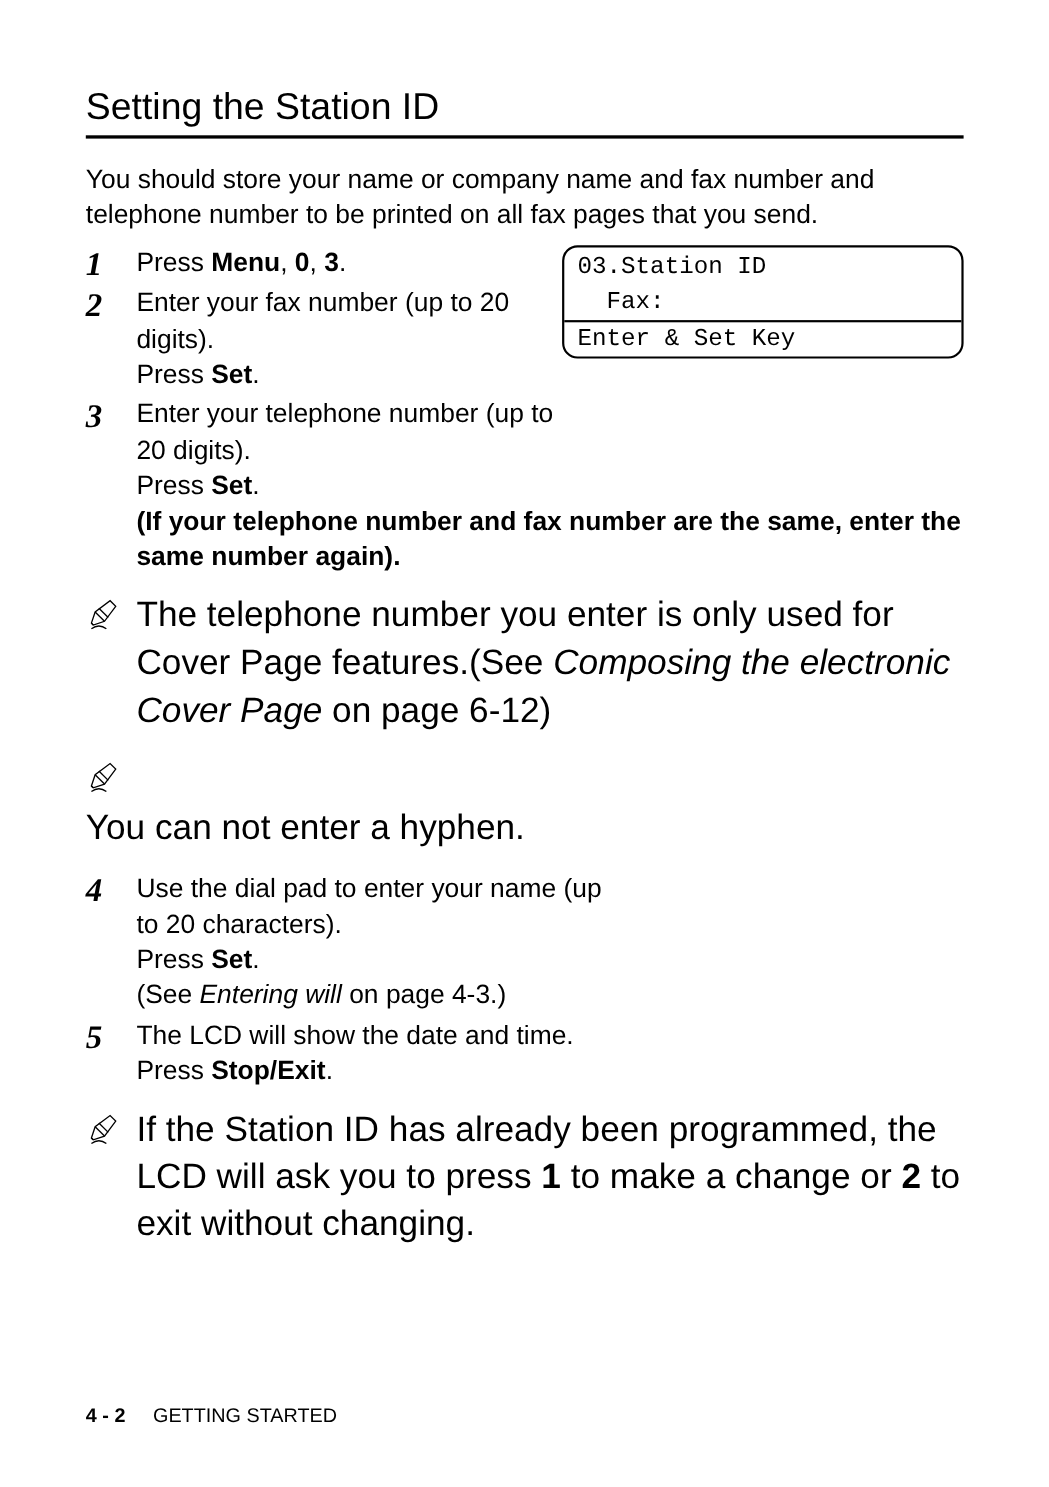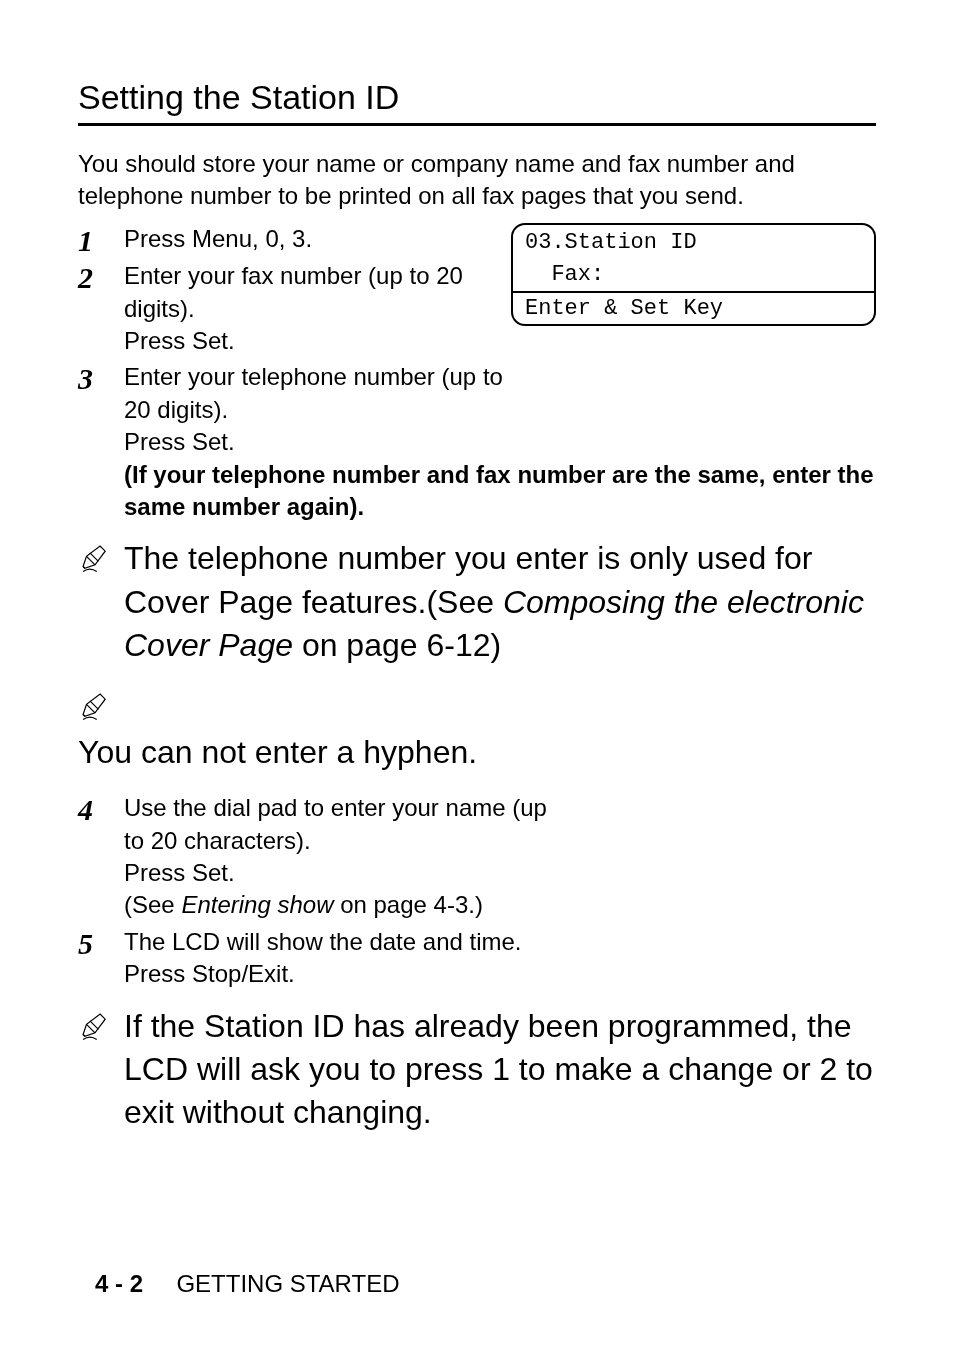--- a/index.html
+++ b/index.html
@@ -3,42 +3,42 @@
 <meta charset="utf-8">
 <style>
   * { box-sizing: border-box; margin: 0; padding: 0; }
   html, body { width: 954px; height: 1352px; background: #fff; font-family: Arial, Helvetica, sans-serif; color: #000; }
   .page { padding: 78px 78px 40px 78px; position: relative; height: 100%; }
   .title { font-size: 34px; font-weight: normal; border-bottom: 3px solid #000; padding-bottom: 6px; margin-bottom: 22px; }
   .intro { font-size: 24px; line-height: 1.35; margin-bottom: 10px; }
   .step-row { display: flex; align-items: flex-start; margin-bottom: 4px; }
   .step-num { font-family: Georgia, 'Times New Roman', serif; font-style: italic; font-weight: bold; font-size: 30px; color: #000; width: 46px; flex: 0 0 46px; text-align: left; line-height: 1.05; padding-top: 2px; }
   .step-body { font-size: 24px; line-height: 1.35; flex: 1; }
-  .bold { font-weight: normal; }
+  .bold { font-weight: bold; }
   .italic { font-style: italic; }
   .content-wrap { position: relative; }
   .lcd {
     position: absolute;
     top: 0;
     right: 0;
     width: 365px;
     border: 2px solid #000;
     border-radius: 14px;
     font-family: "Courier New", Courier, monospace;
     font-size: 22px;
     line-height: 1.45;
     padding: 2px 0 0 0;
     background: #fff;
   }
   .lcd-line { padding: 0 12px; white-space: pre; }
   .lcd-divider { border-top: 2px solid #000; margin: 0; }
   .note-row { display: flex; align-items: flex-start; margin-top: 14px; margin-bottom: 8px; }
   .note-icon { width: 46px; flex: 0 0 46px; display: flex; align-items: flex-start; justify-content: flex-start; padding-top: 4px; }
   .note-body { font-size: 32px; line-height: 1.35; flex: 1; }
-  .footer { position: absolute; bottom: 54px; left: 95px; font-size: 24px; }
+  .footer { position: absolute; bottom: 54px; left: 78px; font-size: 18px; }
   .footer .pg { font-weight: bold; }
   .steps-left { max-width: 390px; }
   .steps-full { max-width: 100%; font-weight: bold; }
   svg.pencil { width: 34px; height: 34px; }
 </style>
 </head>
 <body>
 
 <div class="page">
   <h1 class="title">Setting the Station ID</h1>
@@ -110,21 +110,21 @@
       <div class="note-body">
         <span>You can not enter a hyphen.</span>
       </div>
     </div>
 
     <div class="step-row">
       <div class="step-num">4</div>
       <div class="step-body">
         <div style="max-width:440px;">Use the dial pad to enter your name (up to 20 characters).</div>
         <div><span>Press </span><span class="bold">Set</span><span>.</span></div>
-        <div><span>(See </span><span class="italic">Entering show</span><span> on page 4-3.)</span></div>
+        <div><span>(See </span><span class="italic">Entering will</span><span> on page 4-3.)</span></div>
       </div>
     </div>
 
     <div class="step-row">
       <div class="step-num">5</div>
       <div class="step-body">
         <div>The LCD will show the date and time.</div>
         <div><span>Press </span><span class="bold">Stop/Exit</span><span>.</span></div>
       </div>
     </div>

